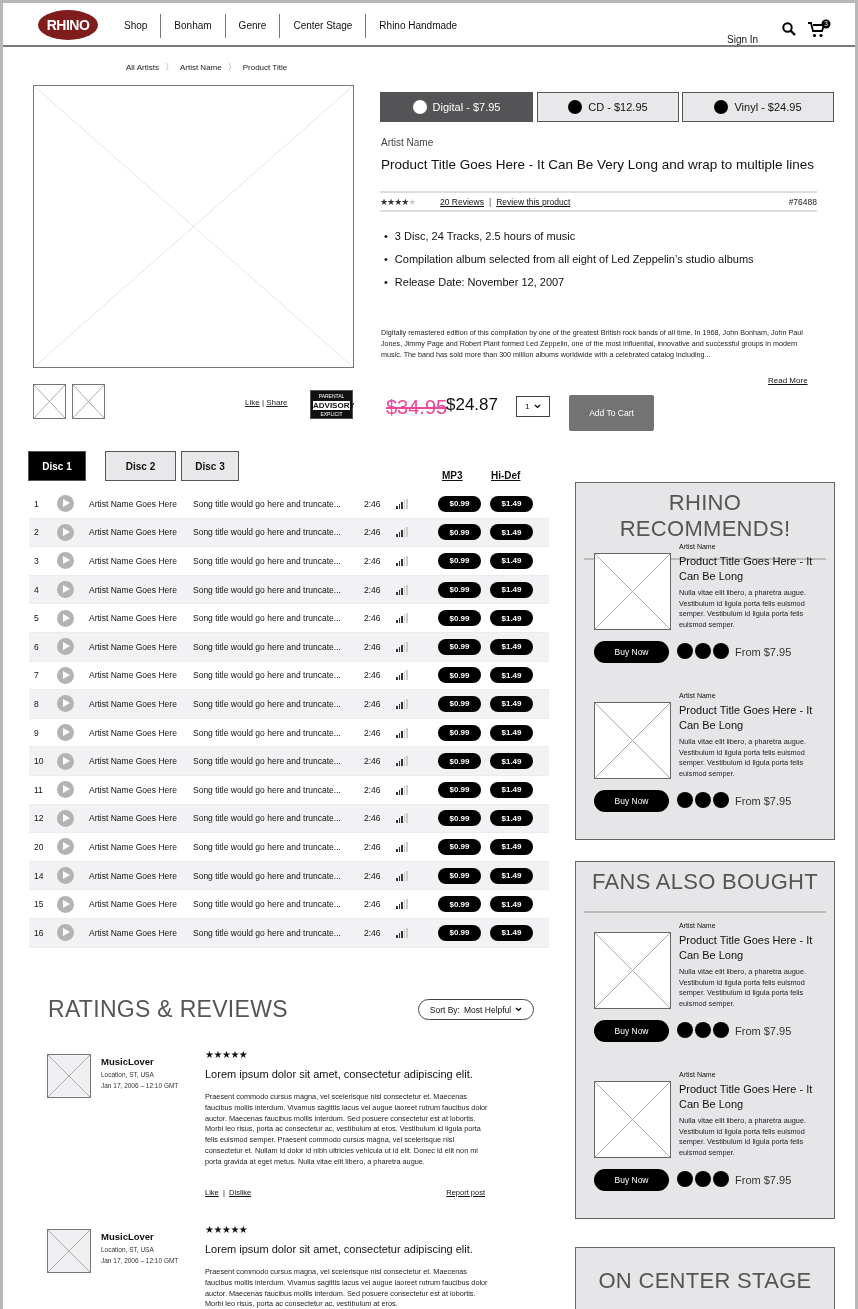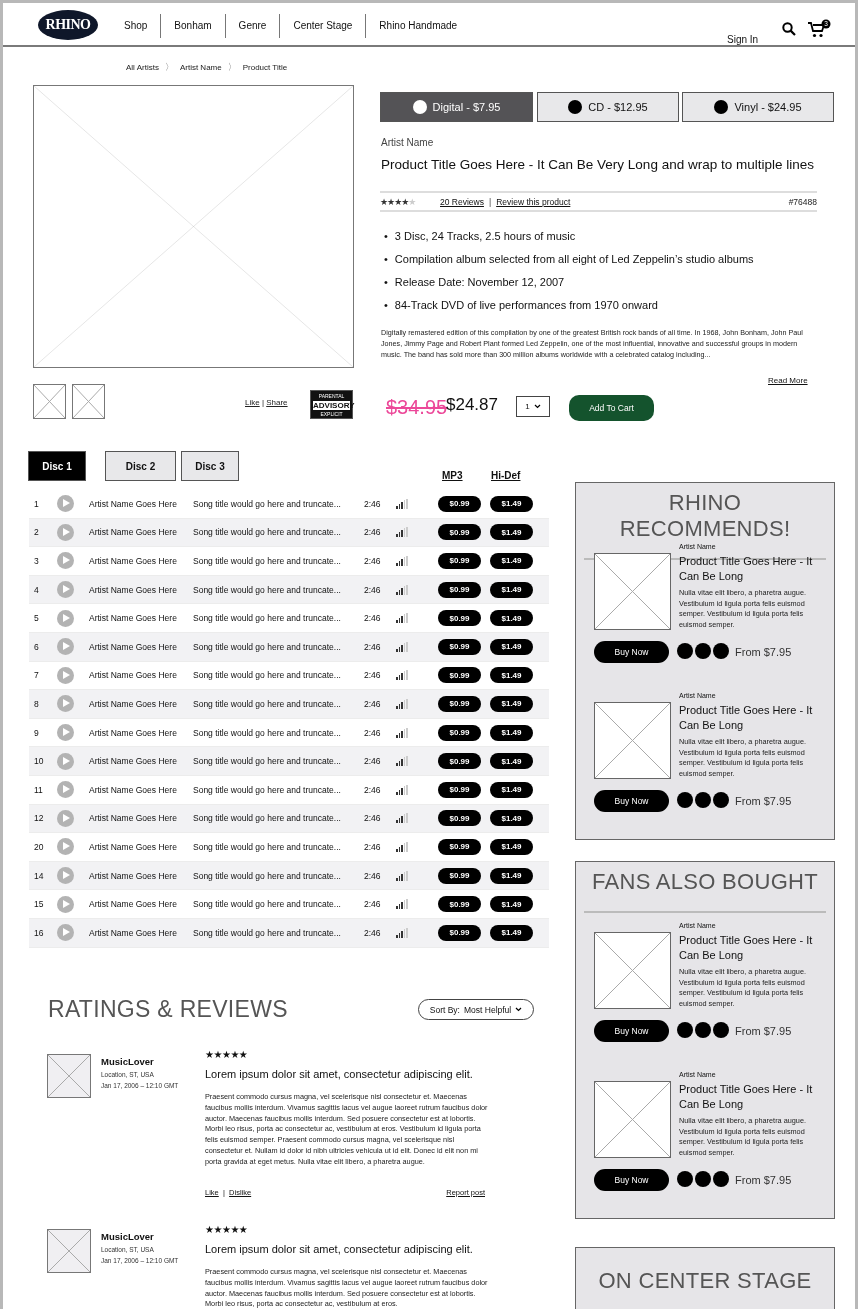--- a/index.html
+++ b/index.html
@@ -2,21 +2,21 @@
 <html><head>
 <meta charset="utf-8">
 <style>
   * { box-sizing: border-box; margin: 0; padding: 0; }
   html, body { width: 858px; height: 1309px; overflow: hidden; background: #b8b8b8; }
   body { font-family: "Liberation Sans", sans-serif; color: #111; }
   .page { position: absolute; left: 3px; top: 3px; width: 852px; height: 1306px; background: #fff; overflow: hidden; }
 
   
   .header { position: absolute; left: 0; top: 0; width: 852px; height: 44px; border-bottom: 2px solid #7a7a7a; }
-  .logo { position: absolute; left: 35px; top: 7px; width: 60px; height: 30px; background: #0f172a; border-radius: 50%; color: #fff; font-family: Liberation Serif, serif; font-size: 14px; font-weight: bold; text-align: center; line-height: 30px; letter-spacing: -0.5px; }
+  .logo { position: absolute; left: 35px; top: 7px; width: 60px; height: 30px; background: #7f1d1d; border-radius: 50%; color: #fff; font-family: Liberation Sans, sans-serif; font-size: 14px; font-weight: bold; text-align: center; line-height: 30px; letter-spacing: -0.5px; }
   .nav { position: absolute; left: 108px; top: 11px; height: 24px; display: flex; align-items: center; }
   .nav-item { font-size: 10px; padding: 0 13px; height: 24px; line-height: 24px; border-right: 1px solid #777; cursor: pointer; }
   .nav-item:last-child { border-right: none; }
   .signin { position: absolute; left: 724px; top: 20px; font-size: 10px; cursor: pointer; margin-top: 11px; }
   .search-icon { position: absolute; left: 779px; top: 19px; width: 14px; height: 14px; cursor: pointer; }
   .cart-icon { position: absolute; left: 804px; top: 16px; width: 24px; height: 20px; cursor: pointer; }
 
   .breadcrumb { position: absolute; left: 123px; top: 58px; font-size: 8px; color: #222; display: flex; gap: 6px; align-items: center; }
   .breadcrumb .sep { color: #777; font-size: 9px; }
   .breadcrumb a { cursor: pointer; }
@@ -52,21 +52,21 @@
 
   .bullets { position: absolute; left: 381px; top: 227px; list-style: none; font-size: 11px; }
   .bullets li { height: 23px; }
   .bullets li::before { content: "•"; margin-right: 7px; }
   .desc { position: absolute; left: 378px; top: 324px; width: 430px; font-size: 7.2px; line-height: 11px; color: #222; }
   .read-more { position: absolute; left: 765px; top: 373px; font-size: 8px; text-decoration: underline; cursor: pointer; }
 
   .price-old { position: absolute; left: 383px; top: 393px; font-size: 20px; color: #ec4899; text-decoration: line-through; }
   .price-new { position: absolute; left: 443px; top: 392px; font-size: 17px; color: #111; }
   .qty { position: absolute; left: 513px; top: 393px; width: 34px; height: 21px; border: 1px solid #444; font-size: 8px; display: flex; align-items: center; justify-content: center; gap: 4px; cursor: pointer; }
-  .add-cart { position: absolute; left: 566px; top: 392px; width: 85px; height: 26px; background: #14532d; color: #fff; border-radius: 10px; font-size: 8.5px; display: flex; align-items: center; justify-content: center; cursor: pointer; }
+  .add-cart { position: absolute; left: 566px; top: 392px; width: 85px; height: 36px; background: #737373; color: #fff; border-radius: 2px; font-size: 8.5px; display: flex; align-items: center; justify-content: center; cursor: pointer; }
 
   
   .disc-tab { position: absolute; top: 448px; height: 30px; border: 1px solid #555; background: #e8e8ea; font-size: 10px; font-weight: bold; display: flex; align-items: center; justify-content: center; cursor: pointer; }
   .disc-tab.active { background: #000; color: #fff; }
   .disc1 { left: 25px; width: 58px; }
   .disc2 { left: 102px; width: 71px; }
   .disc3 { left: 178px; width: 58px; }
   .col-mp3 { position: absolute; left: 439px; top: 467px; font-size: 10px; font-weight: bold; text-decoration: underline; }
   .col-hidef { position: absolute; left: 488px; top: 467px; font-size: 10px; font-weight: bold; text-decoration: underline; }
 
@@ -198,21 +198,20 @@
     <span class="stars-small"><span>★★★★</span><span class="off">★</span></span>
     <a>20 Reviews</a>
     <span class="bar">|</span>
     <a>Review this product</a>
     <span class="sku">#76488</span>
   </div>
   <ul class="bullets">
     <li>3 Disc, 24 Tracks,  2.5 hours of music</li>
     <li>Compilation album selected from all eight of Led Zeppelin’s studio albums</li>
     <li>Release Date: November 12, 2007</li>
-    <li>84-Track DVD of live performances from 1970 onward</li>
   </ul>
   <div class="desc">Digitally remastered edition of this compilation by one of the greatest British rock bands of all time. In 1968, John Bonham, John Paul Jones, Jimmy Page and Robert Plant formed Led Zeppelin, one of the most influential, innovative and successful groups in modern music. The band has sold more than 300 million albums worldwide with a celebrated catalog including...</div>
   <div class="read-more">Read More</div>
 
   <div class="price-old">$34.95</div>
   <div class="price-new">$24.87</div>
   <div class="qty">
     <span>1</span>
     <svg width="7" height="5" viewBox="0 0 7 5">
         <path d="M1 1 L3.5 3.5 L6 1" fill="none" stroke="#000" stroke-width="1.2"></path>

